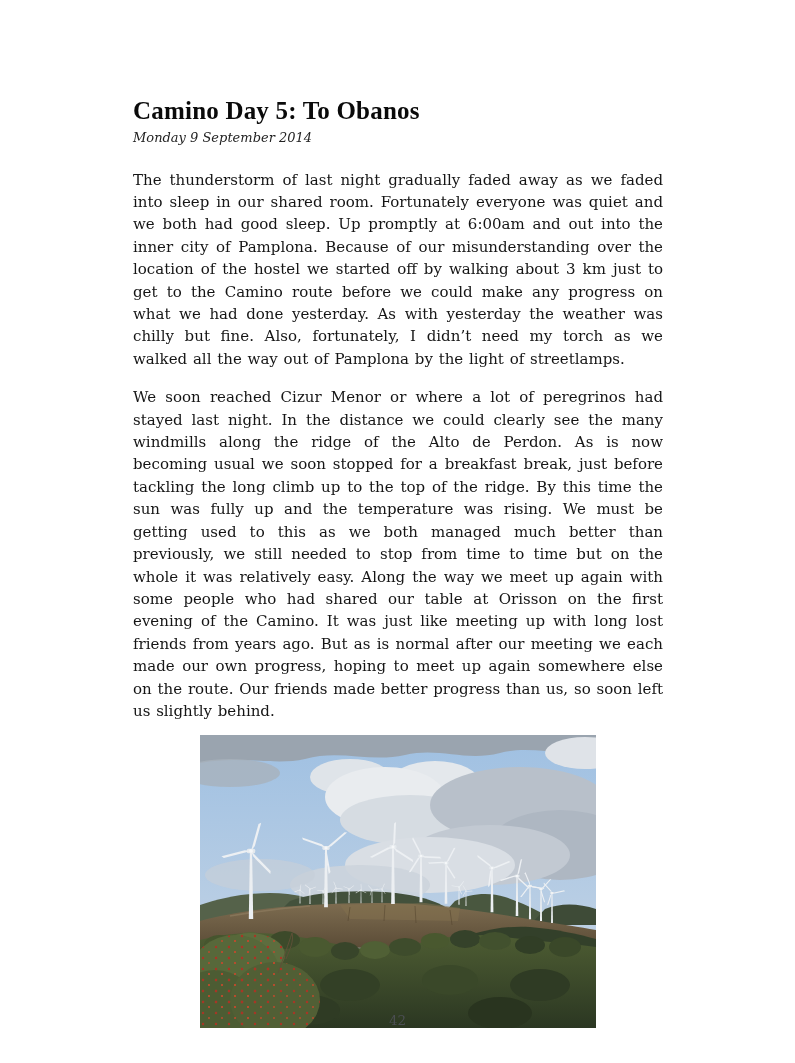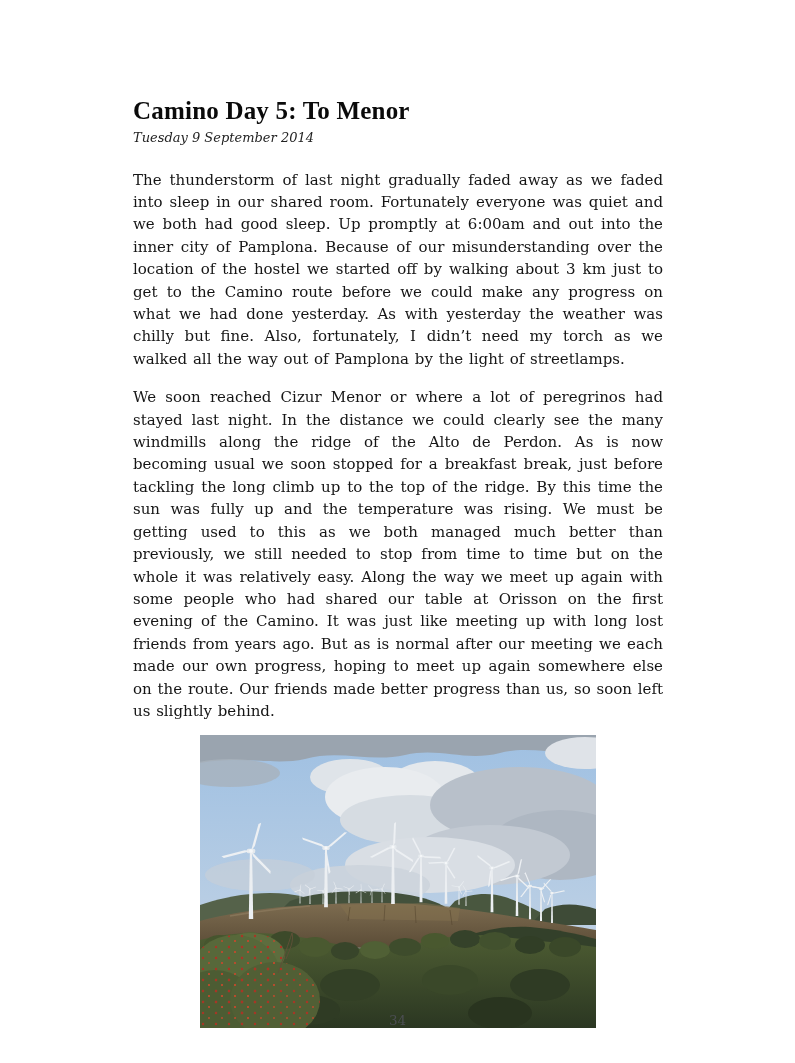--- a/index.html
+++ b/index.html
@@ -53,22 +53,22 @@
     font-size:13.5px;
     color:#4b4e52;
   }
 </style>
 </head>
 <body>
 
 <div class="page">
   <div class="content">
 
-    <h1 class="title">Camino Day 5: To Menor</h1>
-    <div class="entry-date">Tuesday 9 September 2014</div>
+    <h1 class="title">Camino Day 5: To Obanos</h1>
+    <div class="entry-date">Monday 9 September 2014</div>
 
     <p class="body-para">The thunderstorm of last night gradually faded away as we faded into sleep in our shared room. Fortunately everyone was quiet and we both had good sleep. Up promptly at 6:00am and out into the inner city of Pamplona. Because of our misunderstanding over the location of the hostel we started off by walking about 3 km just to get to the Camino route before we could make any progress on what we had done yesterday. As with yesterday the weather was chilly but fine. Also, fortunately, I didn’t need my torch as we walked all the way out of Pamplona by the light of streetlamps.</p>
     <p class="body-para">We soon reached Cizur Menor or where a lot of peregrinos had stayed last night. In the distance we could clearly see the many windmills along the ridge of the Alto de Perdon. As is now becoming usual we soon stopped for a breakfast break, just before tackling the long climb up to the top of the ridge. By this time the sun was fully up and the temperature was rising. We must be getting used to this as we both managed much better than previously, we still needed to stop from time to time but on the whole it was relatively easy. Along the way we meet up again with some people who had shared our table at Orisson on the first evening of the Camino. It was just like meeting up with long lost friends from years ago. But as is normal after our meeting we each made our own progress, hoping to meet up again somewhere else on the route. Our friends made better progress than us, so soon left us slightly behind.</p>
 
     <figure class="photo">
       <svg viewBox="0 0 396 293" width="396" height="293" role="img" aria-label="White wind turbines lined along the ridge of the Alto de Perdon under a blue sky with large clouds, green wooded hillside and a red-berried bush in the foreground">
         <defs>
           <linearGradient id="skyG" x1="0" y1="0" x2="0" y2="1">
             <stop offset="0" stop-color="#9fc0e2"></stop>
             <stop offset="0.55" stop-color="#b7cde4"></stop>
@@ -251,14 +251,14 @@
           <path d="M78,238 C84,222 88,210 92,198 M92,198 C94,206 90,214 86,224" stroke="#5e5037" stroke-width="1" fill="none"></path>
           <ellipse cx="50" cy="220" rx="35" ry="22" fill="url(#berryP)"></ellipse>
           <ellipse cx="35" cy="240" rx="45" ry="40" fill="url(#berryP)"></ellipse>
           <ellipse cx="15" cy="270" rx="40" ry="35" fill="url(#berryP)"></ellipse>
           <ellipse cx="75" cy="265" rx="45" ry="38" fill="url(#berryP)"></ellipse>
         </g>
       </svg>
     </figure>
   </div>
 
-  <div class="pagenum">34</div>
+  <div class="pagenum">42</div>
 </div>
 
 </body></html>

